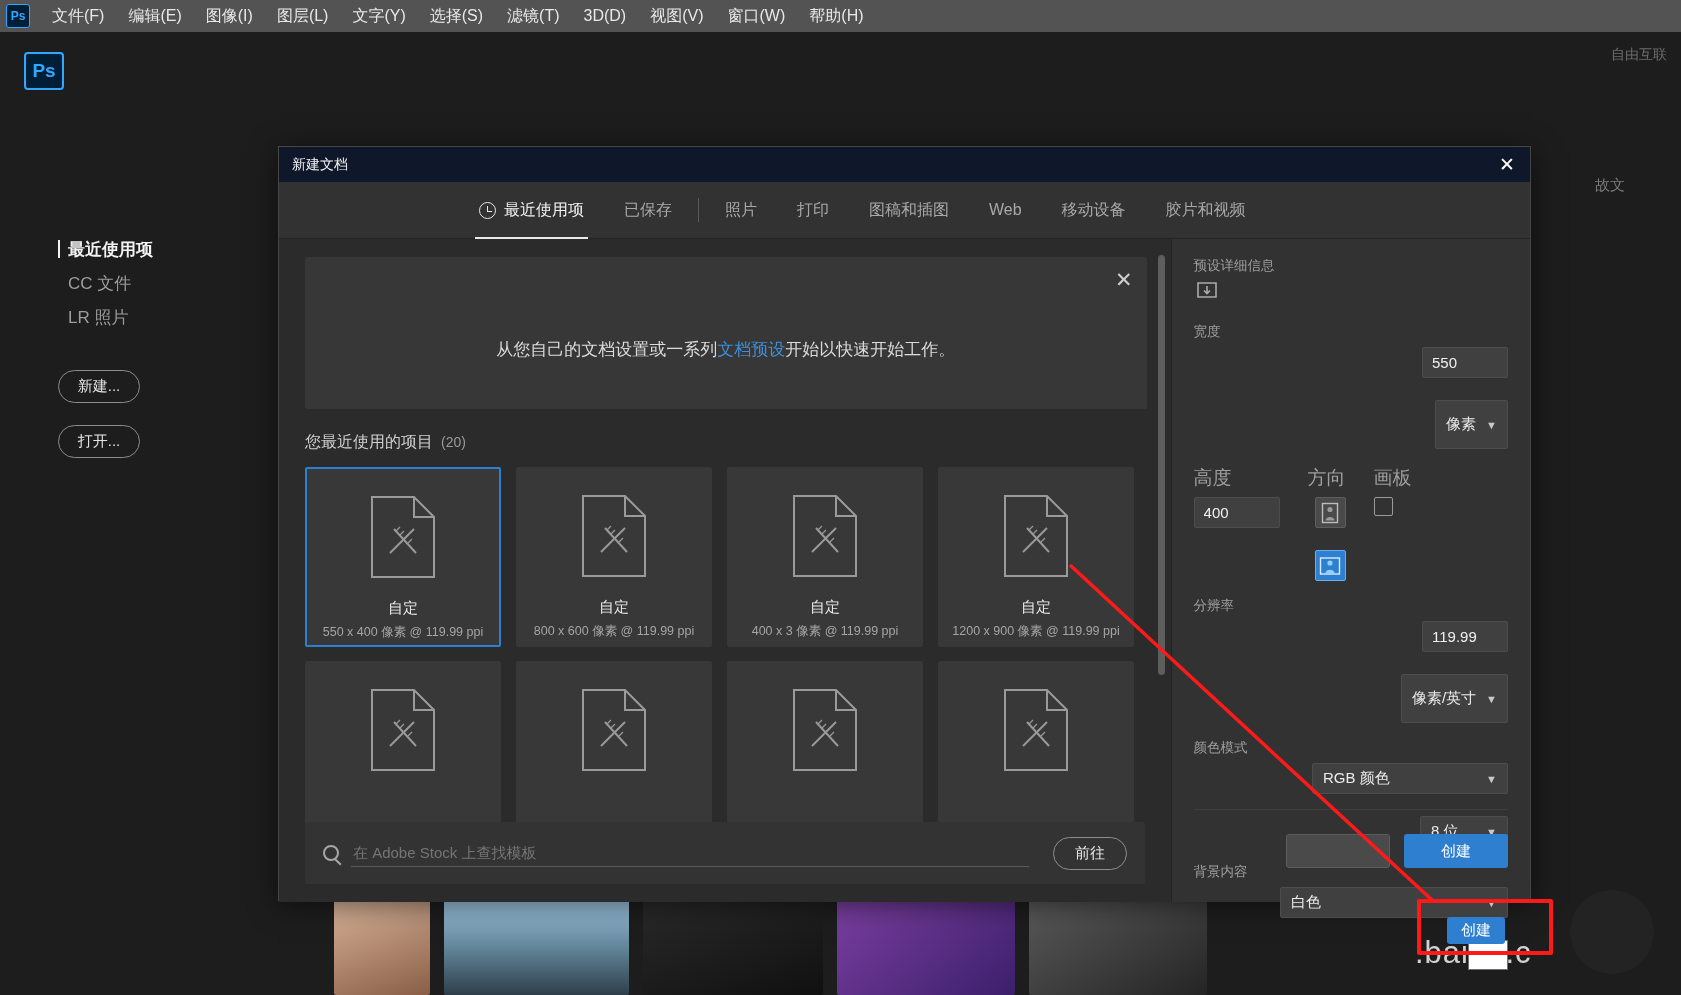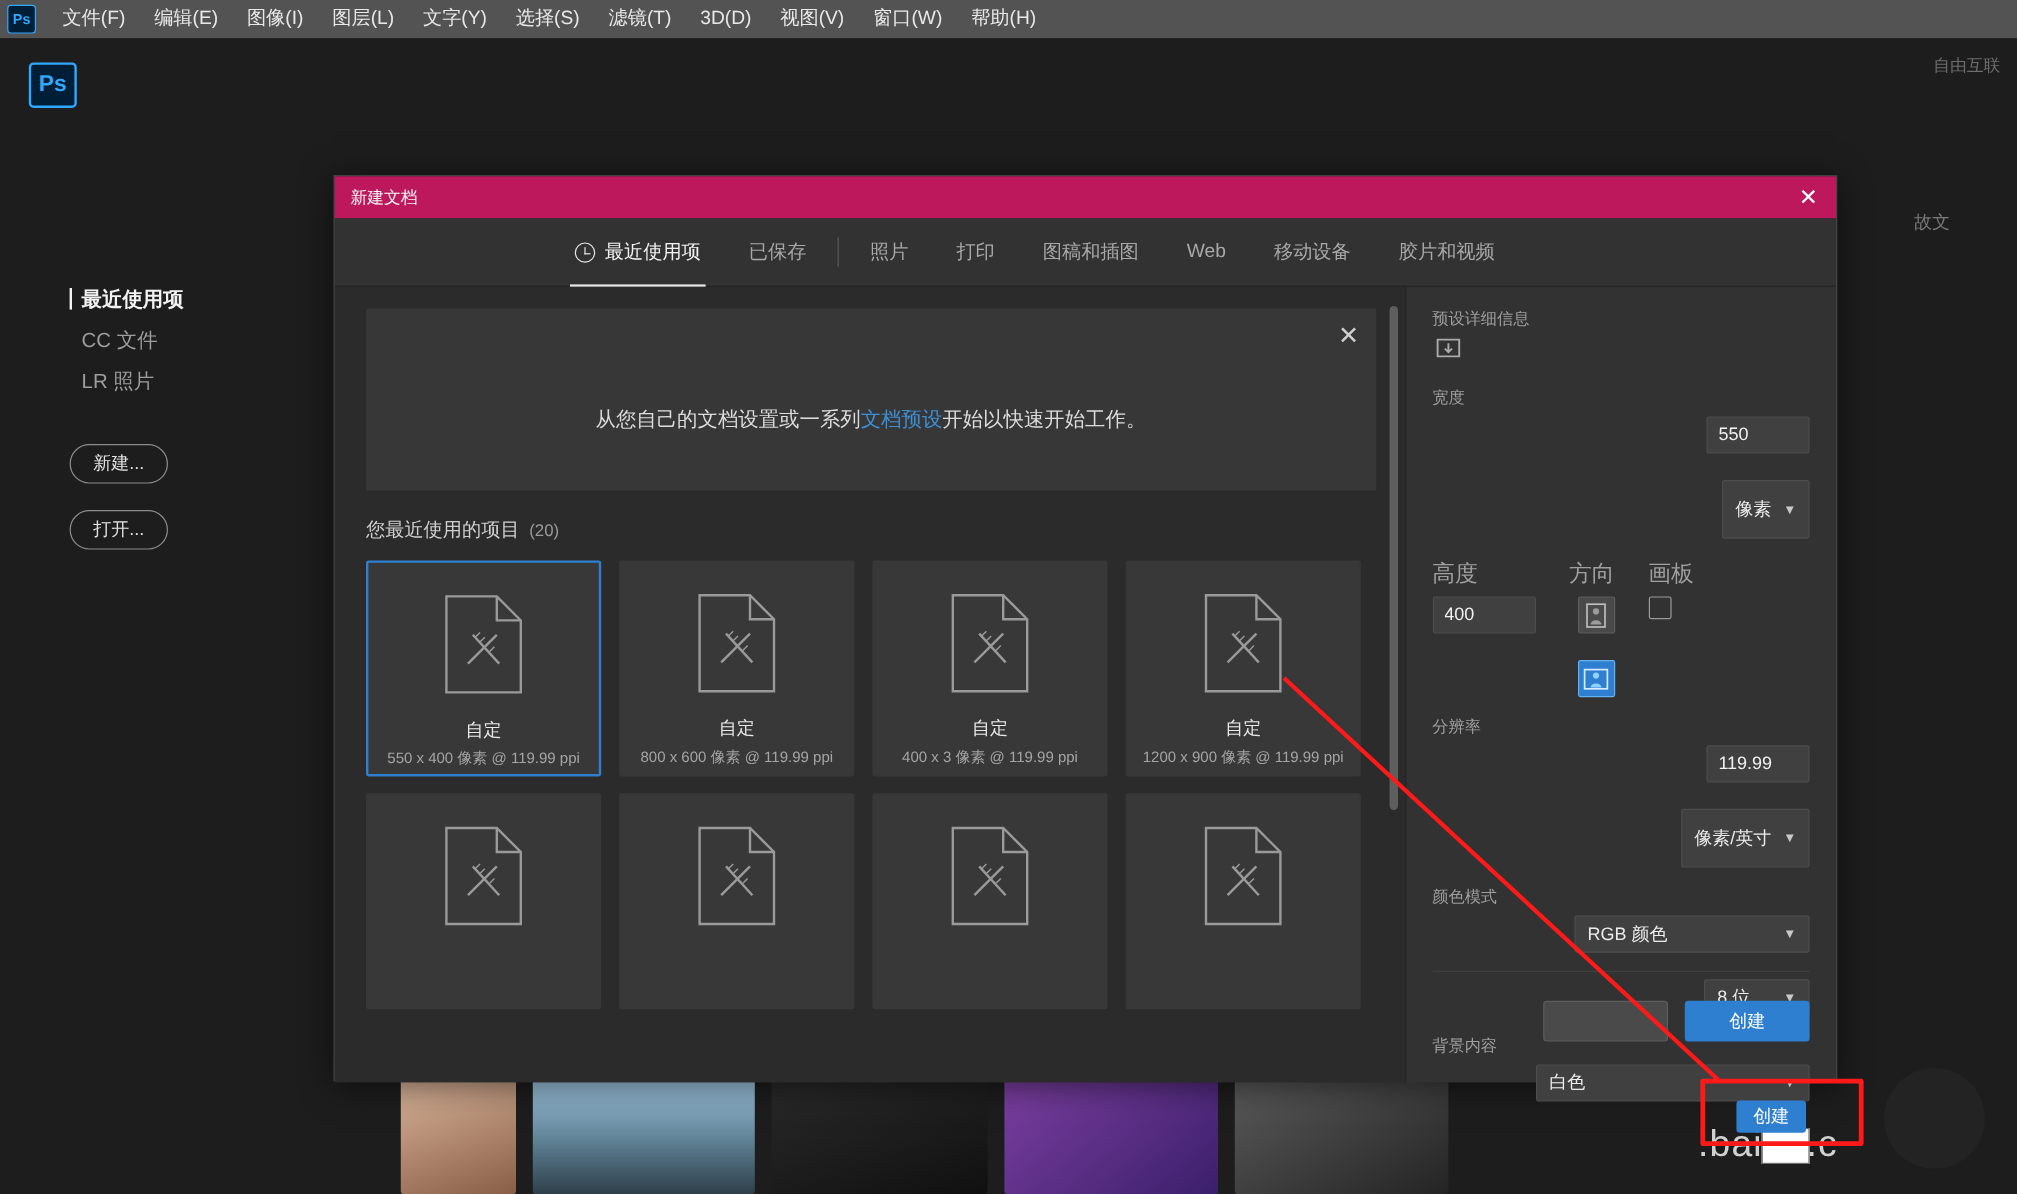--- a/index.html
+++ b/index.html
@@ -65,21 +65,21 @@
     position:absolute; right:14px; top:46px; color:#6d6d6d; font-size:14px;
   }
 
   
   .dialog {
     position:absolute; left:278px; top:146px; width:1253px; height:755px;
     background:#2b2b2b; border:1px solid #464646;
     box-shadow:0 4px 26px rgba(0,0,0,.55);
   }
   .dlg-titlebar {
-    height:35px; background:#be185d; display:flex; align-items:center;
+    height:35px; background:#0f172a; display:flex; align-items:center;
     position:relative;
   }
   .dlg-title { color:#f4f4f4; font-size:14px; margin-left:13px; }
   .dlg-close {
     position:absolute; right:0; top:0; width:46px; height:35px;
     display:flex; align-items:center; justify-content:center;
     color:#ffffff; font-size:19px;
   }
 
   
@@ -424,20 +424,27 @@
             <div class="card-name"></div>
             <div class="card-dim"></div>
           </div>
 
         </div>
 
         <div class="main-scroll">
           <div class="thumb"></div>
         </div>
 
+        <div class="stock-bar">
+          <div class="stock-search">
+            <span class="mag-ico"></span>
+            <input class="stock-input" value="" placeholder="在 Adobe Stock 上查找模板" style="">
+          </div>
+          <div class="goto-btn">前往</div>
+        </div>
 
       </div>
 
       <div class="dlg-side">
 
         <div class="side-label">预设详细信息</div>
 
         <div class="doc-name-row">
           <svg class="save-preset-ico" viewBox="0 0 26 22">
             <path d="M4 3 H22 V17 H4 Z" fill="none" stroke="#aaaaaa" stroke-width="1.6"></path>

